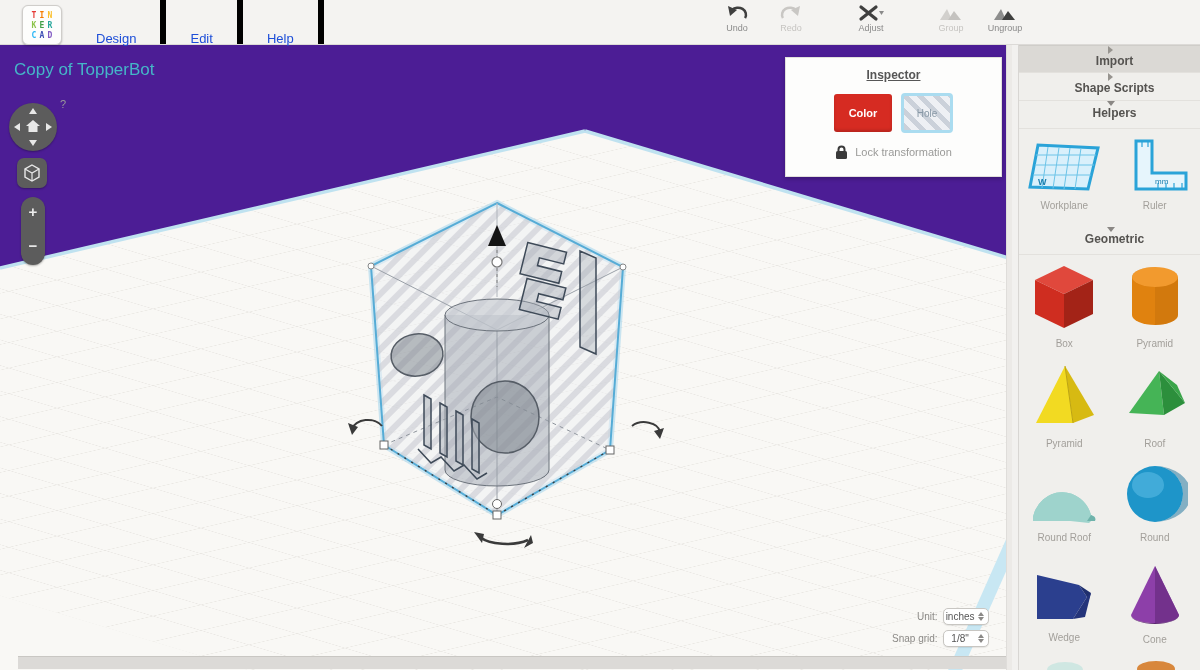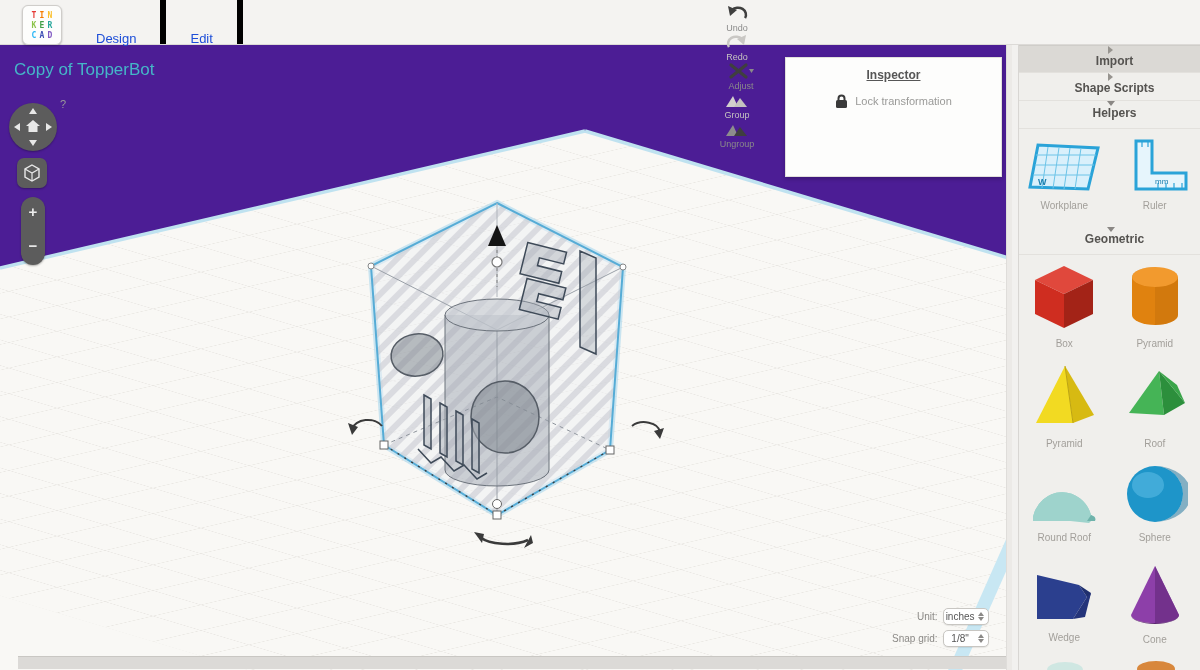--- a/index.html
+++ b/index.html
@@ -7,21 +7,21 @@
   .stage { position:relative; width:1200px; height:670px; background:#f2f1ef; overflow:hidden; }
 
   
   .topbar { position:absolute; left:0; top:0; width:1200px; height:45px; background:#f4f3f1; border-bottom:1px solid #dcdad7; z-index:30; }
   .logo { position:absolute; left:22px; top:5px; width:40px; height:40px; background:#fdfdfc; border:1px solid #cfcdca; border-radius:6px; box-shadow:0 1px 2px rgba(0,0,0,.25);
           display:grid; grid-template-columns:repeat(3,1fr); padding:5px 7px; }
   .logo span { font-size:8px; font-weight:bold; line-height:10px; text-align:center; font-family:"DejaVu Sans Mono", monospace; }
   .c0{color:#e53935}.c1{color:#f57c00}.c2{color:#fbc02d}.c3{color:#8bc34a}.c4{color:#43a047}.c5{color:#26a69a}.c6{color:#29b6f6}.c7{color:#3f51b5}.c8{color:#7e57c2}
   .menu { position:absolute; left:72px; top:0; height:44px; display:flex; }
   .menu-item { padding:17px 24px; line-height:44px; font-size:13px; color:#1d4ed8; border-right:6px solid #000000; cursor:default; }
-  .toolbar { position:absolute; left:712px; top:4px; display:flex; align-items:flex-start;flex-direction:column; }
+  .toolbar { position:absolute; left:712px; top:4px; display:flex; align-items:center; }
   .tb-btn { width:50px; text-align:center; margin-right:4px; }
   .tb-btn svg { display:block; margin:0 auto; }
   .tb-label { font-size:9px; color:#8a8a8a; margin-top:1px; }
   .tb-btn.disabled .tb-label { color:#c6c4c1; }
   .tb-gap { width:22px; }
 
   
   .panel { position:absolute; left:1018px; top:0; width:182px; height:670px; background:#f0efec; border-left:1px solid #d8d6d3; z-index:25; }
   .panel-header { height:45px; background:#f4f3f1; border-bottom:1px solid #dcdad7; display:flex; align-items:center; justify-content:space-evenly; padding:0 6px; }
   .ph-ico { color:#4e4e4e; font-size:20px; font-weight:bold; line-height:20px; }
@@ -194,20 +194,25 @@
         <path d="M2,5 L9,9 L16,5 M9,9 V17" stroke="#e8e8e8" stroke-width="1.2" fill="none"></path>
       </svg>
     </div>
     <div class="zoompill">
       <span class="zi plus">+</span>
       <span class="zi minus">−</span>
     </div>
 
     <div class="inspector">
       <div class="insp-title">Inspector</div>
+      <div class="swatch-row">
+        <div class="swatch-color">Color</div>
+        <div class="swatch-hole">Hole</div>
+
+      </div>
       <div class="lock-row">
         <svg width="13" height="14" viewBox="0 0 13 14">
           <rect x="1" y="6" width="11" height="8" rx="1.5" fill="#3a3a3a"></rect>
           <path d="M3.5,6 V4.5 a3,3 0 0 1 6,0 V6" fill="none" stroke="#3a3a3a" stroke-width="2"></path>
         </svg>
         <span class="txt">Lock transformation</span>
       </div>
     </div>
 
     <div class="unitbox">
@@ -246,20 +251,21 @@
       <span class="c3">K</span>
       <span class="c4">E</span>
       <span class="c5">R</span>
       <span class="c6">C</span>
       <span class="c7">A</span>
       <span class="c8">D</span>
     </div>
     <div class="menu">
       <div class="menu-item">Design</div>
       <div class="menu-item">Edit</div>
+      <div class="menu-item">Help</div>
     </div>
 
     <div class="toolbar">
       <div class="tb-btn">
         <svg width="24" height="18" viewBox="0 0 24 18">
           <path d="M20,14 A8,7 0 0 0 7,6" fill="none" stroke="#3f3f3f" stroke-width="2.5"></path>
           <polygon points="3,2 5,12 12,6" fill="#3f3f3f"></polygon>
         </svg>
         <div class="tb-label">Undo</div>
       </div>
@@ -394,21 +400,21 @@
           <path d="M66,54 q6,2 4,6 h-8 z" fill="#6fb3ab"></path>
         </svg>
         <span class="lbl">Round Roof</span>
       </div>
       <div class="shape-cell">
         <svg width="66" height="66" viewBox="0 0 66 66">
           <circle cx="33" cy="33" r="28" fill="#1e95c9"></circle>
           <ellipse cx="26" cy="24" rx="16" ry="13" fill="#4db3dd" opacity="0.75"></ellipse>
           <path d="M33,5 a28,28 0 0 1 0,56 a36,28 0 0 0 0,-56" fill="#156f99" opacity="0.5"></path>
         </svg>
-        <span class="lbl">Sphere</span>
+        <span class="lbl">Round</span>
       </div>
       <div class="shape-cell">
         <svg width="74" height="66" viewBox="0 0 74 66">
           <polygon points="10,14 52,24 60,36 46,58 10,58" fill="#2b3f8e"></polygon>
           <polygon points="52,24 64,32 60,44 60,36" fill="#1f2f6e"></polygon>
           <polygon points="46,58 60,36 64,32 58,56" fill="#24347a"></polygon>
         </svg>
         <span class="lbl">Wedge</span>
       </div>
       <div class="shape-cell">

